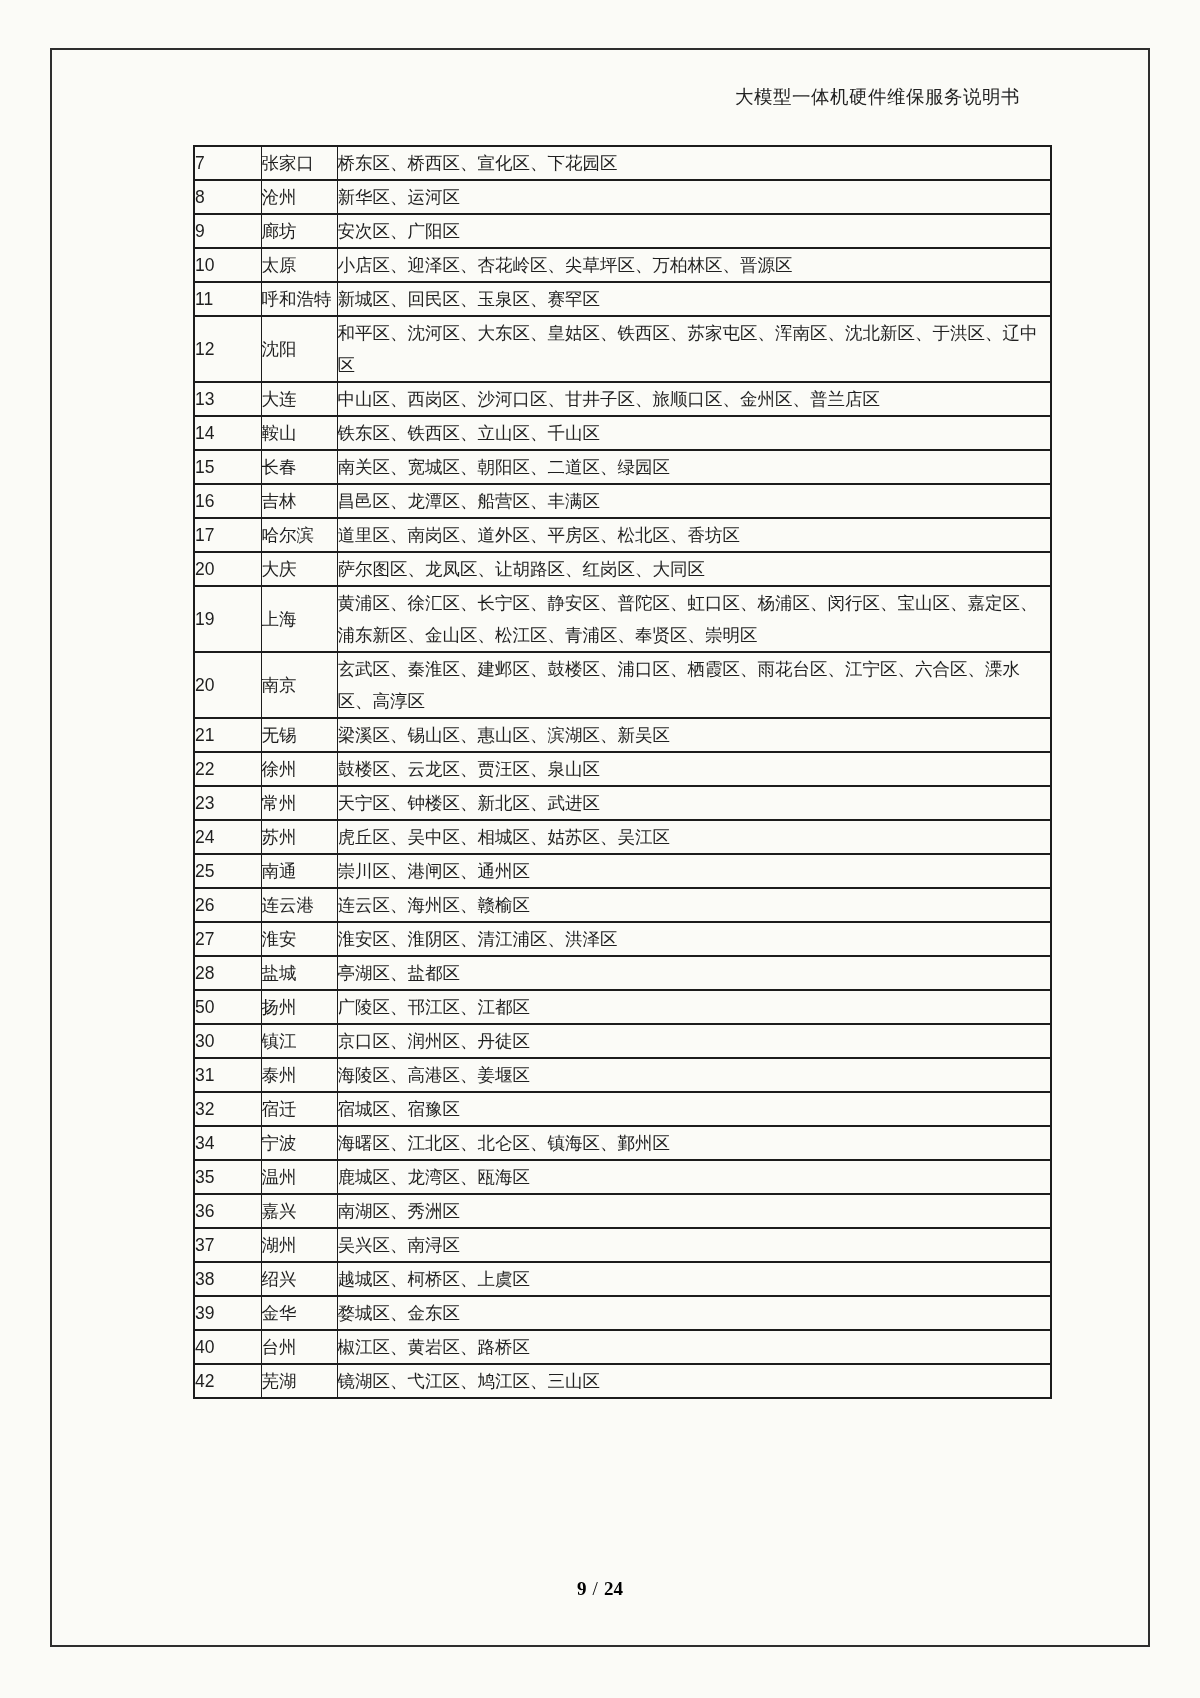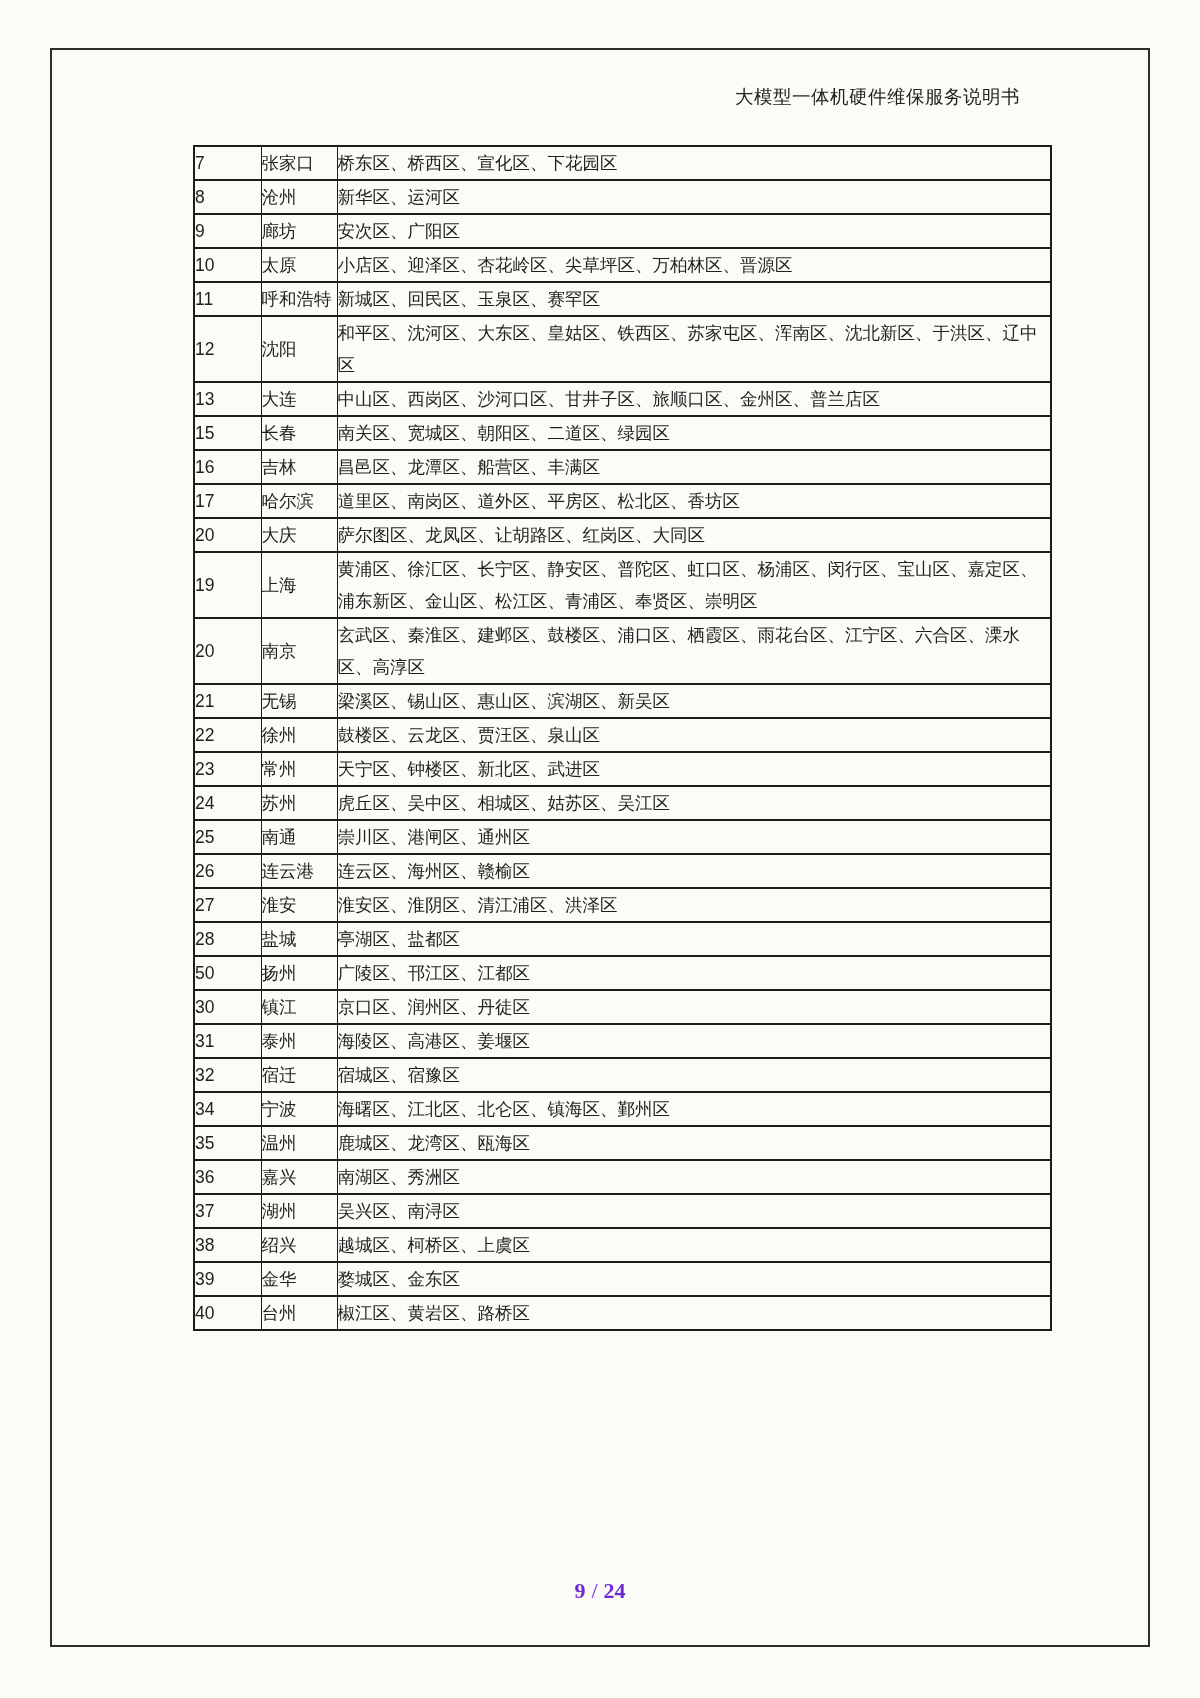--- a/index.html
+++ b/index.html
@@ -45,23 +45,23 @@
     word-break:normal;
     overflow:hidden;
   }
   td.no{padding-left:13px;font-size:18px;}
   td.city{padding-left:12px;padding-right:14px;}
   td.districts{padding-left:11px;padding-right:6px;border-radius:15px;}
   .footer{
     position:absolute;left:0;right:0;top:1578px;
     text-align:center;
     font-family:"Liberation Serif","DejaVu Serif",serif;
-    font-size:22px;
+    font-size:19px;
     font-weight:bold;
-    color:#6d28d9;
+    color:#000000;
   }
   .footer .sep{font-weight:normal;margin:0 6px;}
 </style>
 </head>
 <body>
 
 <div class="page">
 
   <div class="page-border"></div>
 
@@ -105,20 +105,25 @@
           <td class="no">12</td>
           <td class="city">沈阳</td>
           <td class="districts">和平区、沈河区、大东区、皇姑区、铁西区、苏家屯区、浑南区、沈北新区、于洪区、辽中区</td>
         </tr>
         <tr>
           <td class="no">13</td>
           <td class="city">大连</td>
           <td class="districts">中山区、西岗区、沙河口区、甘井子区、旅顺口区、金州区、普兰店区</td>
         </tr>
         <tr>
+          <td class="no">14</td>
+          <td class="city">鞍山</td>
+          <td class="districts">铁东区、铁西区、立山区、千山区</td>
+        </tr>
+        <tr>
           <td class="no">15</td>
           <td class="city">长春</td>
           <td class="districts">南关区、宽城区、朝阳区、二道区、绿园区</td>
         </tr>
         <tr>
           <td class="no">16</td>
           <td class="city">吉林</td>
           <td class="districts">昌邑区、龙潭区、船营区、丰满区</td>
         </tr>
         <tr>
@@ -229,20 +234,25 @@
         <tr>
           <td class="no">39</td>
           <td class="city">金华</td>
           <td class="districts">婺城区、金东区</td>
         </tr>
         <tr>
           <td class="no">40</td>
           <td class="city">台州</td>
           <td class="districts">椒江区、黄岩区、路桥区</td>
         </tr>
+        <tr>
+          <td class="no">42</td>
+          <td class="city">芜湖</td>
+          <td class="districts">镜湖区、弋江区、鸠江区、三山区</td>
+        </tr>
       </tbody>
   </table>
 
   <div class="footer">
     <span>9</span><span class="sep">/</span><span>24</span>
   </div>
 
 </div>
 
 </body></html>

